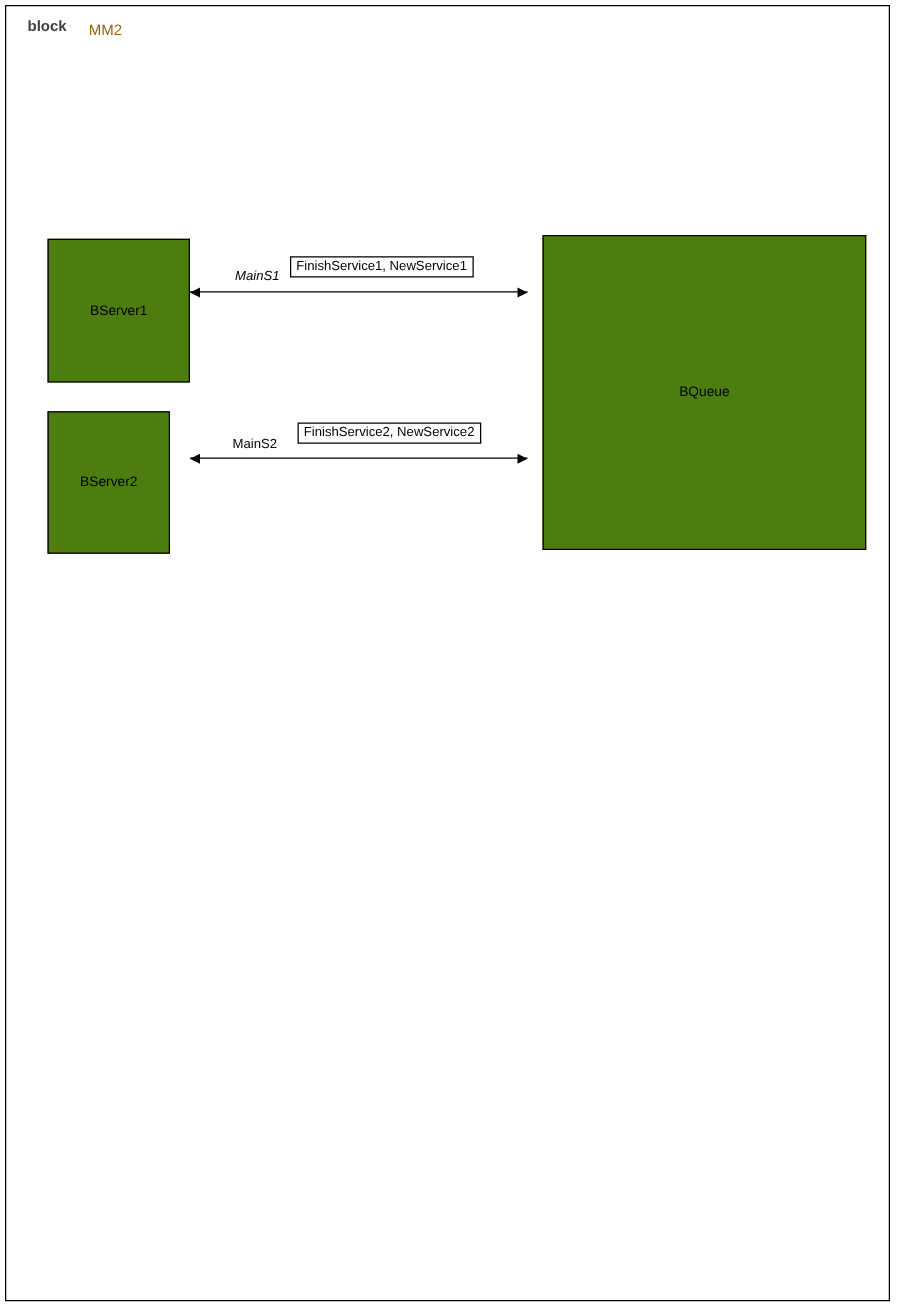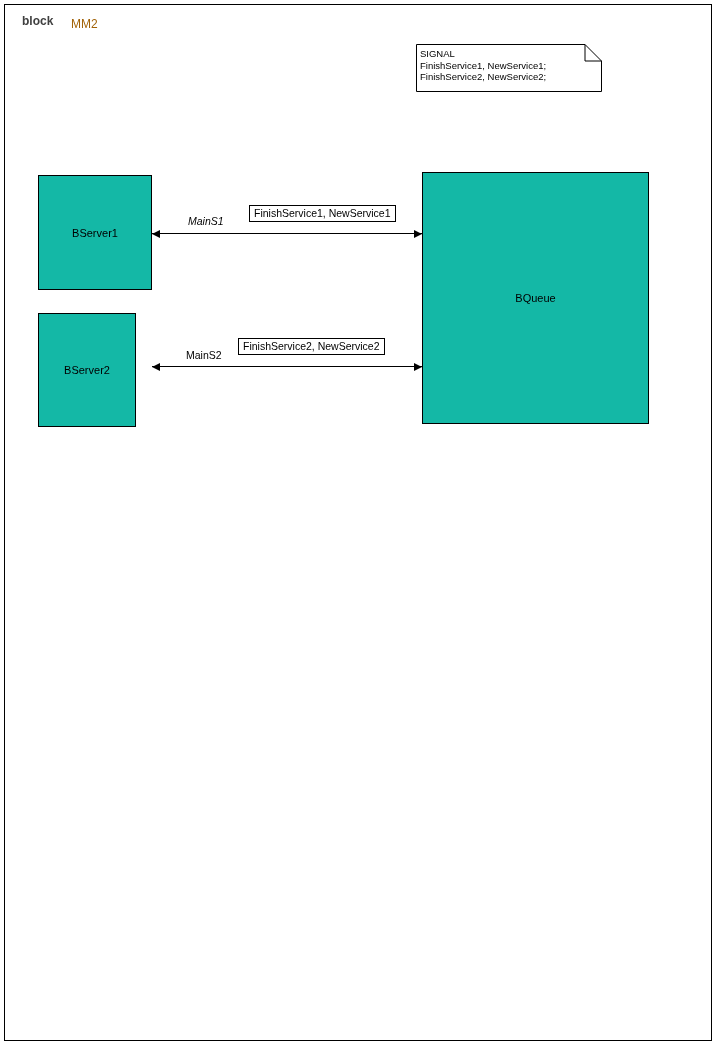--- a/index.html
+++ b/index.html
@@ -77,35 +77,36 @@
     line-height: 11.5px;
     color: #000000;
     white-space: pre;
   }
 
   
   .block {
     position: absolute;
     border: 1px solid #000000;
     box-sizing: border-box;
-    background: #14b8a6;
+    background: #4d7c0f;
+    margin-top: 16px;
   }
   .block-label {
     position: absolute;
     left: 0;
     right: 0;
     top: 50%;
     transform: translateY(-50%);
     text-align: center;
     font-size: 11px;
     color: #000000;
   }
   #bserver1 { left: 38px; top: 175px; width: 114px; height: 115px; }
   #bserver2 { left: 38px; top: 313px; width: 98px; height: 114px; }
-  #bqueue   { left: 422px; top: 172px; width: 227px; height: 252px; }
+  #bqueue   { left: 434px; top: 172px; width: 259px; height: 252px; }
 
   
   .chan-line {
     position: absolute;
     height: 1px;
     background: #000000;
   }
   .arrow {
     position: absolute;
     width: 0;
@@ -135,48 +136,39 @@
     padding: 1px 4px 2px 4px;
     box-sizing: border-box;
     white-space: nowrap;
   }
 
   
   #chan1-line { left: 152px; top: 233px; width: 270px; }
   #chan1-arrow-l { left: 152px; top: 229.5px; }
   #chan1-arrow-r { left: 414px; top: 229.5px; }
   #chan1-name { left: 186px; top: 215px; font-style: italic; }
-  #chan1-sigs { left: 249px; top: 205px; text-align: center; }
+  #chan1-sigs { left: 232px; top: 205px; text-align: center; }
 
   
   #chan2-line { left: 152px; top: 366px; width: 270px; }
   #chan2-arrow-l { left: 152px; top: 362.5px; }
   #chan2-arrow-r { left: 414px; top: 362.5px; }
   #chan2-name { left: 184px; top: 349px; text-align: right; }
   #chan2-sigs { left: 238px; top: 338px; }
 </style>
 </head>
 <body>
 
 <div id="page">
 
   <div class="frame"></div>
 
   <div class="hdr-kind">block</div>
   <div class="hdr-name">MM2</div>
 
-  <div class="note">
-    <svg class="note-shape" viewBox="0 0 186 48" preserveAspectRatio="none">
-      <polygon points="0.5,0.5 169,0.5 185.5,17 185.5,47.5 0.5,47.5" fill="#ffffff" stroke="#000000" stroke-width="1"></polygon>
-      <polyline points="169,0.5 169,17 185.5,17" fill="none" stroke="#000000" stroke-width="1"></polyline>
-    </svg>
-    <div class="note-text">SIGNAL
-FinishService1, NewService1;
-FinishService2, NewService2;</div>
-  </div>
 
   <div class="block" id="bserver1">
     <div class="block-label">BServer1</div>
   </div>
 
   <div class="block" id="bserver2">
     <div class="block-label">BServer2</div>
   </div>
 
   <div class="block" id="bqueue">

